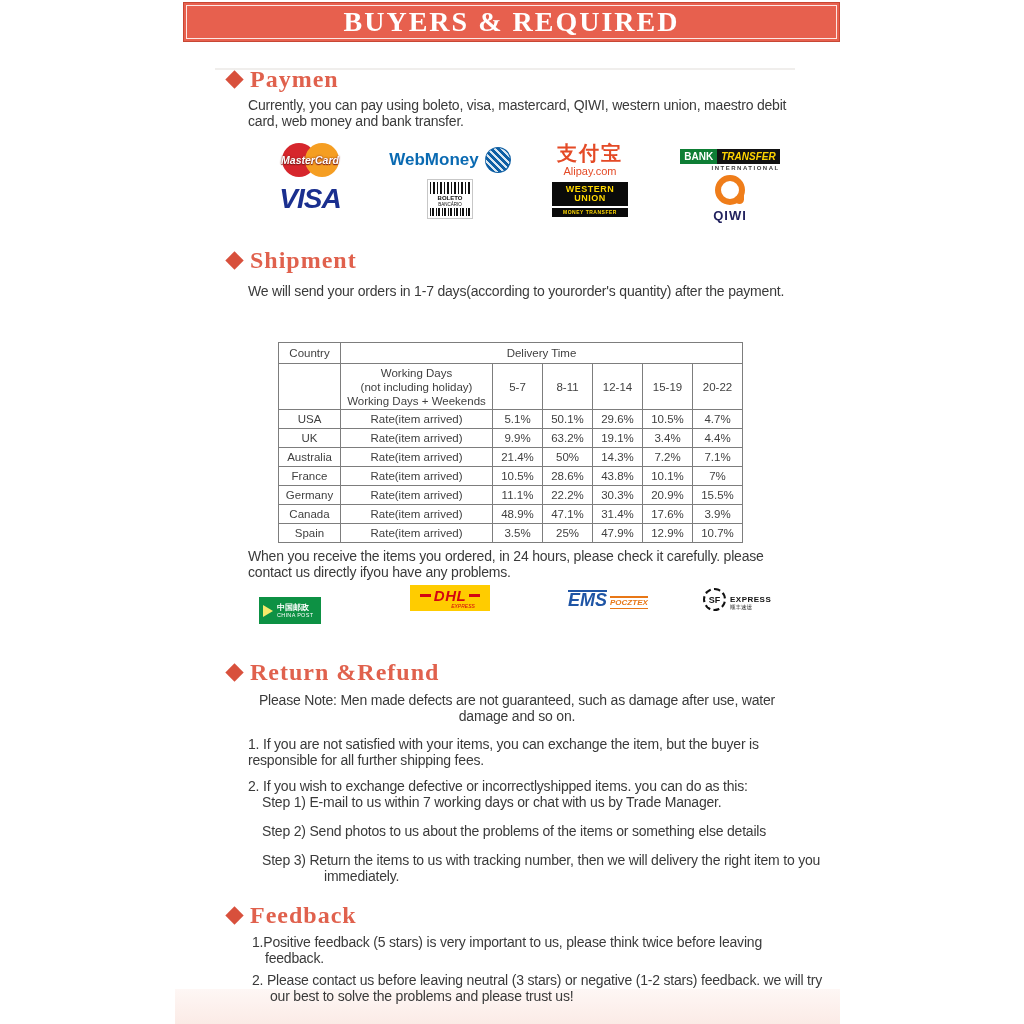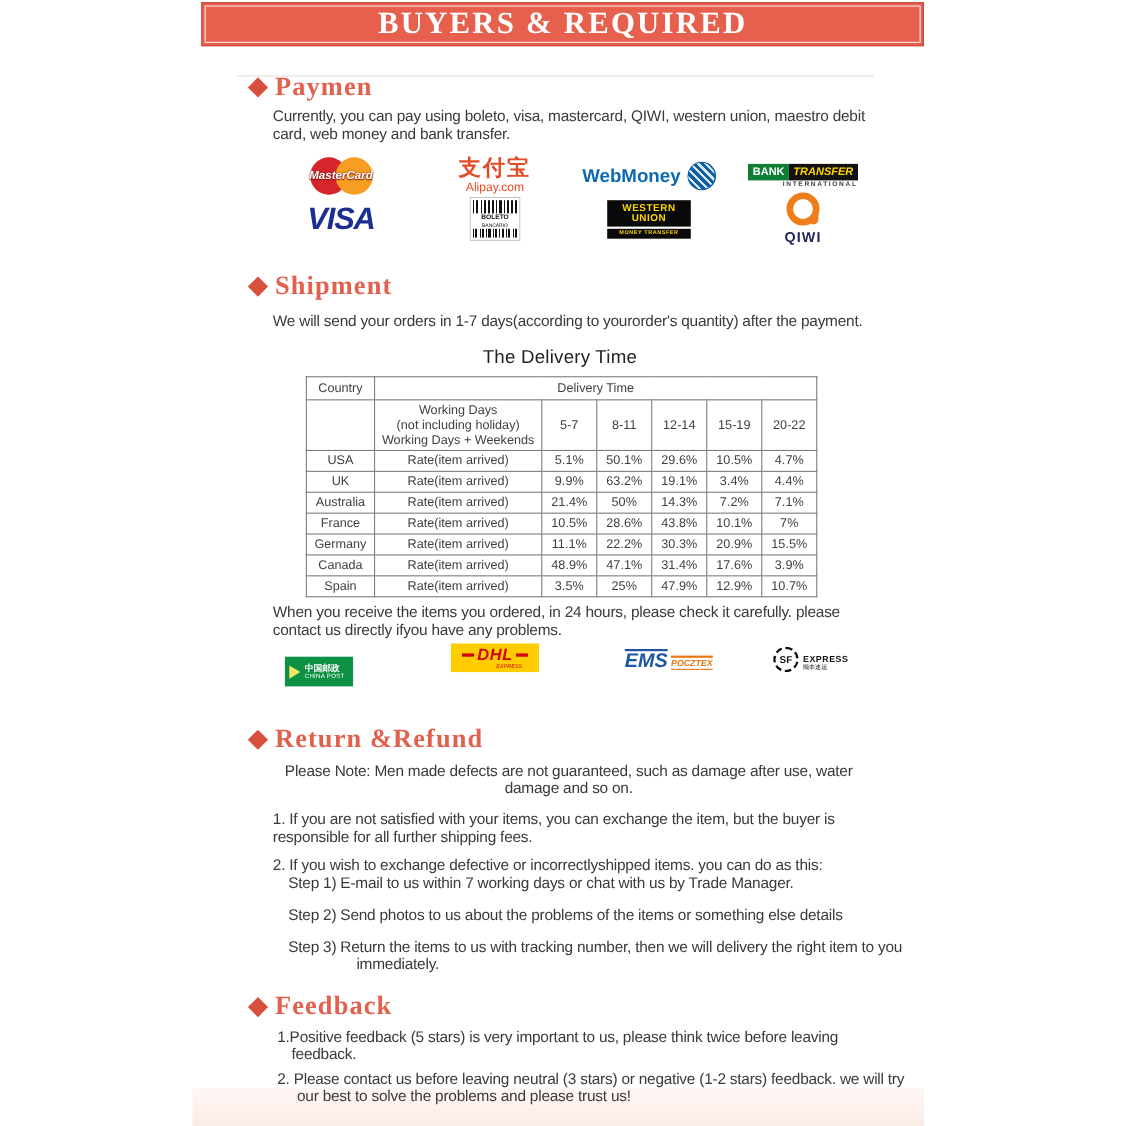--- a/index.html
+++ b/index.html
@@ -137,29 +137,29 @@
 
   <div class="logo-row" style="top:141px; height:38px;">
     <div class="logo-cell">
       <div class="mc">
         <span class="c1"></span>
           <span class="c2"></span>
         <span class="mc-label">MasterCard</span>
       </div>
     </div>
     <div class="logo-cell">
+      <div class="wm">
+        <span class="wm-label">WebMoney</span>
+        <span class="wm-globe"></span>
+      </div>
+    </div>
+    <div class="logo-cell">
       <div class="ali">
         <div class="ali-cn">支付宝</div>
         <div class="ali-en">Alipay.com</div>
-      </div>
-    </div>
-    <div class="logo-cell">
-      <div class="wm">
-        <span class="wm-label">WebMoney</span>
-        <span class="wm-globe"></span>
       </div>
     </div>
     <div class="logo-cell">
       <div class="bt">
         <div class="bt-row">
           <span class="bt-bank">BANK</span>
           <span class="bt-transfer">TRANSFER</span>
         </div>
         <div class="bt-intl">INTERNATIONAL</div>
       </div>
@@ -194,21 +194,20 @@
       </div>
     </div>
   </div>
 
   <div class="heading" style="top:247px;">
     <span class="diamond"></span>
     <span class="heading-text">Shipment</span>
   </div>
   <div class="p" style="left:248px; top:283px; width:562px;">We will send your orders in 1-7 days(according to yourorder's quantity) after the payment.</div>
 
-  <div class="table-title">The Delivery Time</div>
 
   <table class="dtable">
     <colgroup>
       <col style="width:62px">
         <col style="width:152px">
       <col style="width:50px">
         <col style="width:50px">
         <col style="width:50px">
         <col style="width:50px">
         <col style="width:50px">

